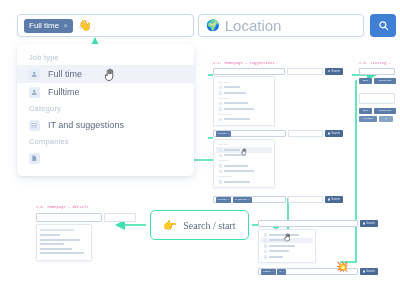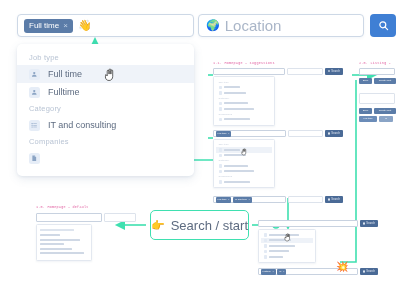--- a/index.html
+++ b/index.html
@@ -102,21 +102,21 @@
 
   
   .cursor { position: absolute; width: 11px; height: 14px; }
 
   
   #callout {
     position: absolute; left: 150px; top: 210px; width: 99px; height: 30px;
     background: #fff; border: 1.3px solid #3fe0b0; border-radius: 5px;
     display: flex; align-items: center; justify-content: center; gap: 6px;
   }
-  #callout .lbl { font-size: 13px; color: #5d6b80; }
+  #callout .lbl { font-size: 10px; color: #5d6b80; font-family: Liberation Serif, serif; }
 </style>
 </head>
 <body>
 
 <div id="stage">
 
   <svg id="flow" viewBox="0 0 400 300">
     <defs>
       <marker id="ar" markerWidth="7" markerHeight="7" refX="3.2" refY="3.5" orient="auto">
         <path d="M0,0.4 L6.4,3.5 L0,6.6 Z" fill="#3fe0b0"></path>
@@ -398,21 +398,21 @@
       <span class="dd-icon">
         <svg viewBox="0 0 24 24" fill="#8ba4c4">
             <rect x="2" y="4" width="4" height="3" rx="1"></rect>
             <rect x="8" y="4.5" width="14" height="2" rx="1"></rect>
             <rect x="2" y="10.5" width="4" height="3" rx="1"></rect>
             <rect x="8" y="11" width="14" height="2" rx="1"></rect>
             <rect x="2" y="17" width="4" height="3" rx="1"></rect>
             <rect x="8" y="17.5" width="14" height="2" rx="1"></rect>
           </svg>
       </span>
-      <span>IT and consulting</span>
+      <span>IT and suggestions</span>
     </div>
 
     <div class="sec-head">Companies</div>
     <div class="dd-item">
       <span class="dd-icon">
         <svg viewBox="0 0 24 24" fill="#8ba4c4">
             <path d="M5 2h9l5 5v15H5z"></path>
             <path d="M14 2v5h5" fill="#d8e3f1"></path>
           </svg>
       </span>

